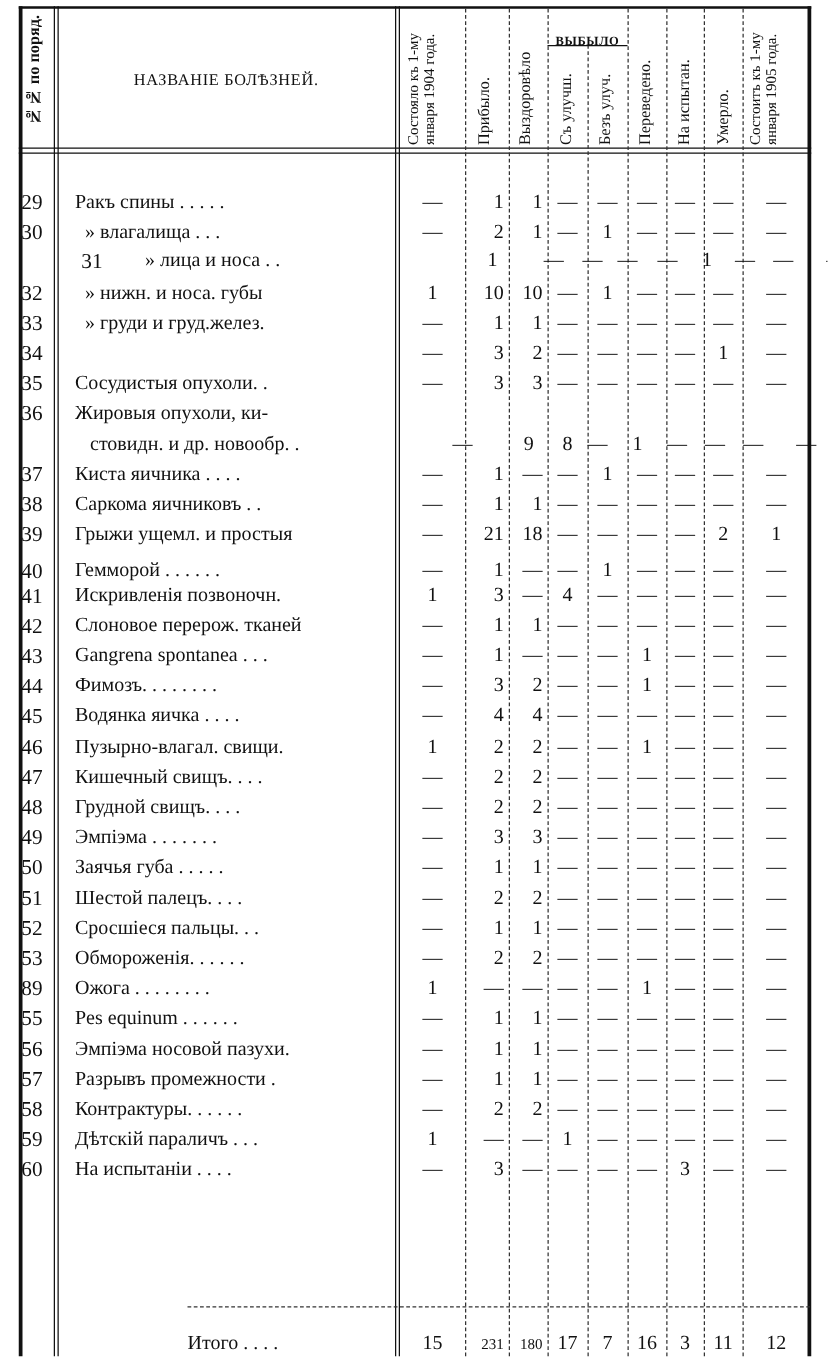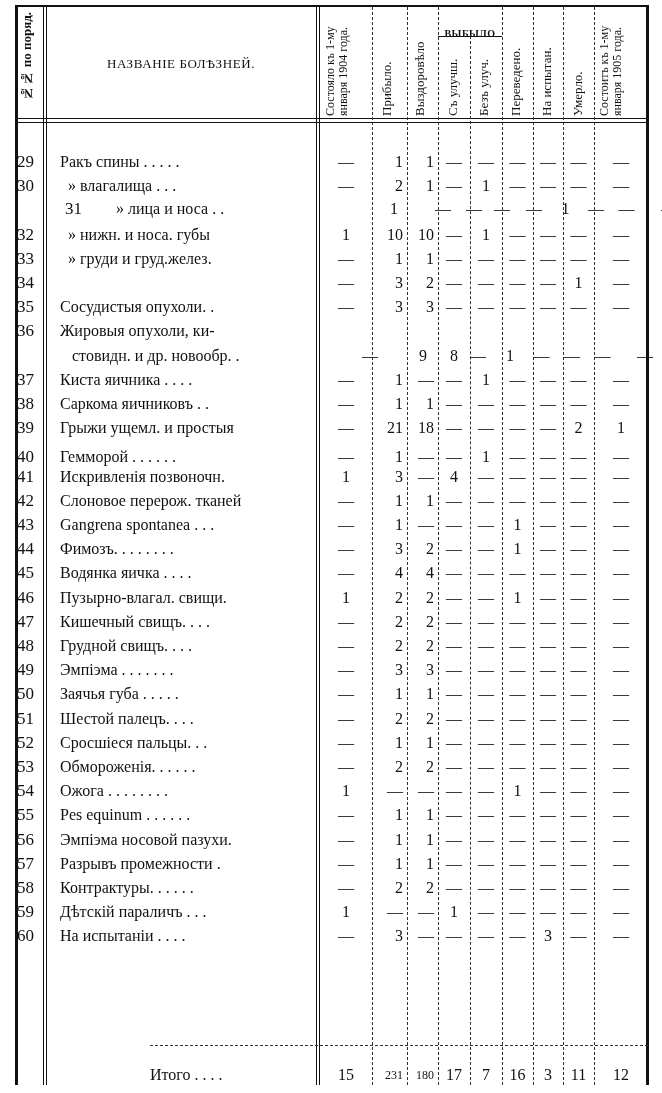--- a/index.html
+++ b/index.html
@@ -411,21 +411,21 @@
         <div class="cell c2">2</div>
         <div class="cell c3">2</div>
         <div class="cell c4">—</div>
         <div class="cell c5">—</div>
         <div class="cell c6">—</div>
         <div class="cell c7">—</div>
         <div class="cell c8">—</div>
         <div class="cell c9">—</div>
       </div>
       <div class="row" style="top: 780px;">
-        <div class="cell num">54</div>
+        <div class="cell num">89</div>
         <div class="cell name">Ожога . . . . . . . .</div>
         <div class="cell c1">1</div>
         <div class="cell c2">—</div>
         <div class="cell c3">—</div>
         <div class="cell c4">—</div>
         <div class="cell c5">—</div>
         <div class="cell c6">1</div>
         <div class="cell c7">—</div>
         <div class="cell c8">—</div>
         <div class="cell c9">—</div>

